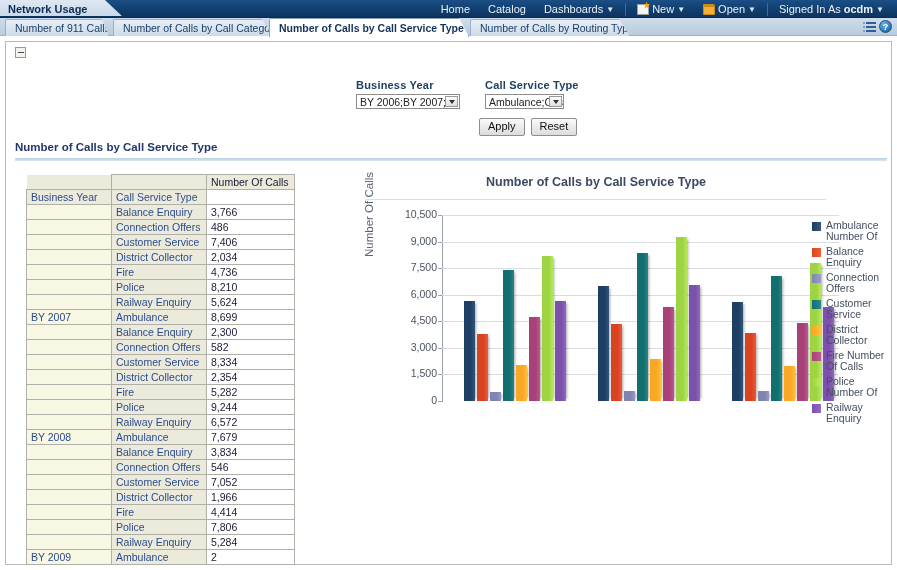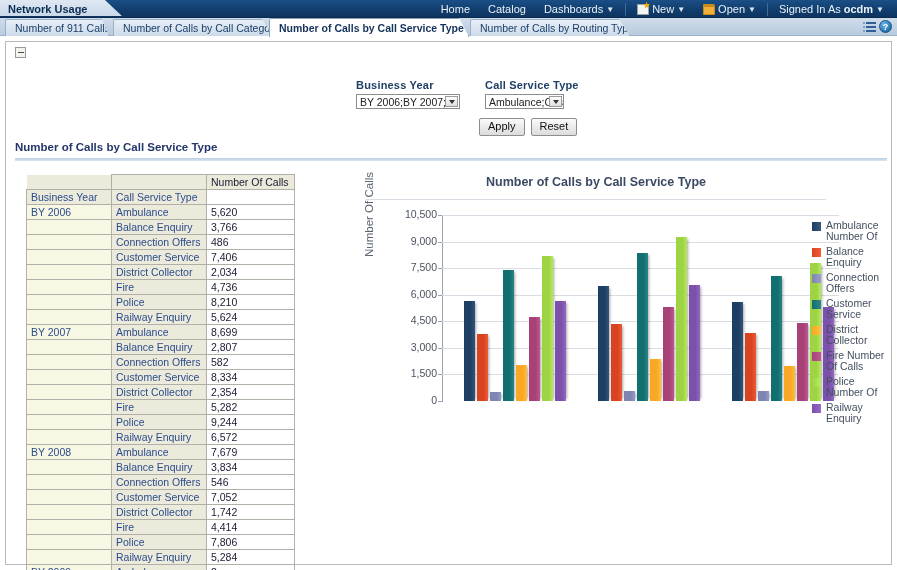--- a/index.html
+++ b/index.html
@@ -287,25 +287,20 @@
           <th class="hdr-measure">Number Of Calls</th>
         </tr>
         <tr>
           <th class="hdr-dim">Business Year</th>
           <th class="hdr-dim">Call Service Type</th>
           <th class="cell-val"></th>
         </tr>
       </thead>
       <tbody id="tbody">
           <tr>
-            <td class="cell-year">BY 2006</td>
-            <td class="cell-dim">Ambulance</td>
-            <td class="cell-val">5,620</td>
-          </tr>
-          <tr>
             <td class="blank-year"></td>
             <td class="cell-dim">Balance Enquiry</td>
             <td class="cell-val">3,766</td>
           </tr>
           <tr>
             <td class="blank-year"></td>
             <td class="cell-dim">Connection Offers</td>
             <td class="cell-val">486</td>
           </tr>
           <tr>
@@ -334,21 +329,21 @@
             <td class="cell-val">5,624</td>
           </tr>
           <tr>
             <td class="cell-year">BY 2007</td>
             <td class="cell-dim">Ambulance</td>
             <td class="cell-val">8,699</td>
           </tr>
           <tr>
             <td class="blank-year"></td>
             <td class="cell-dim">Balance Enquiry</td>
-            <td class="cell-val">2,807</td>
+            <td class="cell-val">2,300</td>
           </tr>
           <tr>
             <td class="blank-year"></td>
             <td class="cell-dim">Connection Offers</td>
             <td class="cell-val">582</td>
           </tr>
           <tr>
             <td class="blank-year"></td>
             <td class="cell-dim">Customer Service</td>
             <td class="cell-val">8,334</td>
@@ -389,21 +384,21 @@
             <td class="cell-val">546</td>
           </tr>
           <tr>
             <td class="blank-year"></td>
             <td class="cell-dim">Customer Service</td>
             <td class="cell-val">7,052</td>
           </tr>
           <tr>
             <td class="blank-year"></td>
             <td class="cell-dim">District Collector</td>
-            <td class="cell-val">1,742</td>
+            <td class="cell-val">1,966</td>
           </tr>
           <tr>
             <td class="blank-year"></td>
             <td class="cell-dim">Fire</td>
             <td class="cell-val">4,414</td>
           </tr>
           <tr>
             <td class="blank-year"></td>
             <td class="cell-dim">Police</td>
             <td class="cell-val">7,806</td>

